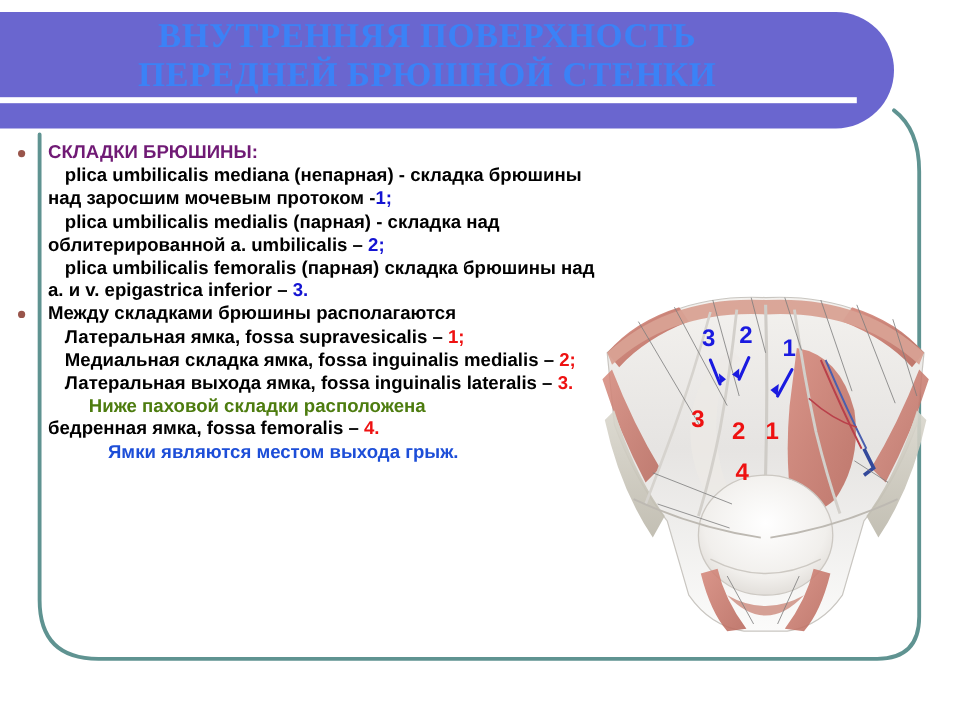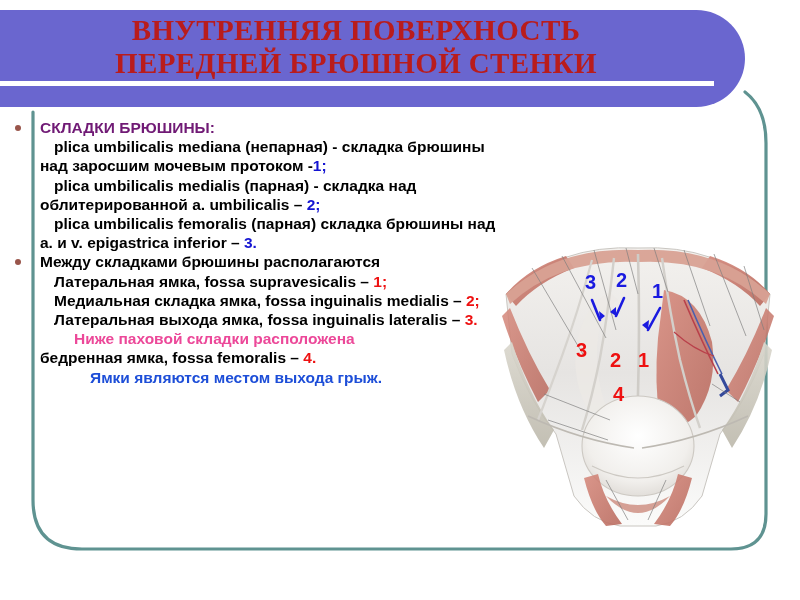--- a/index.html
+++ b/index.html
@@ -46,21 +46,21 @@
   #title-text {
     position: absolute;
     left: 0;
     top: 14px;
     width: 712px;
     text-align: center;
     font-family: "Liberation Serif", serif;
     font-size: 29px;
     font-weight: bold;
     line-height: 33px;
-    color: #b91c1c;
+    color: #3b82f6;
     letter-spacing: 0.4px;
     z-index: 5;
   }
 
   
   #frame-svg {
     position: absolute;
     left: 0;
     top: 0;
     width: 800px;
@@ -91,21 +91,21 @@
     width: 6px;
     height: 6px;
     border-radius: 50%;
     background: #99554b;
   }
 
   .hdr-blue { color: #701a75; }
   .hdr-red  { color: #ee1111; }
   .n-blue   { color: #1414d2; }
   .n-red    { color: #ee1111; }
-  .t-blue   { color: #ec4899; }
+  .t-blue   { color: #4d7c0f; }
   .t-red    { color: #1d4ed8; }
 
   .indent1 { text-indent: 14px; }
   .indent2 { text-indent: 34px; }
   .indent3 { text-indent: 50px; }
 
   
   #anatomy {
     position: absolute;
     left: 488px;

